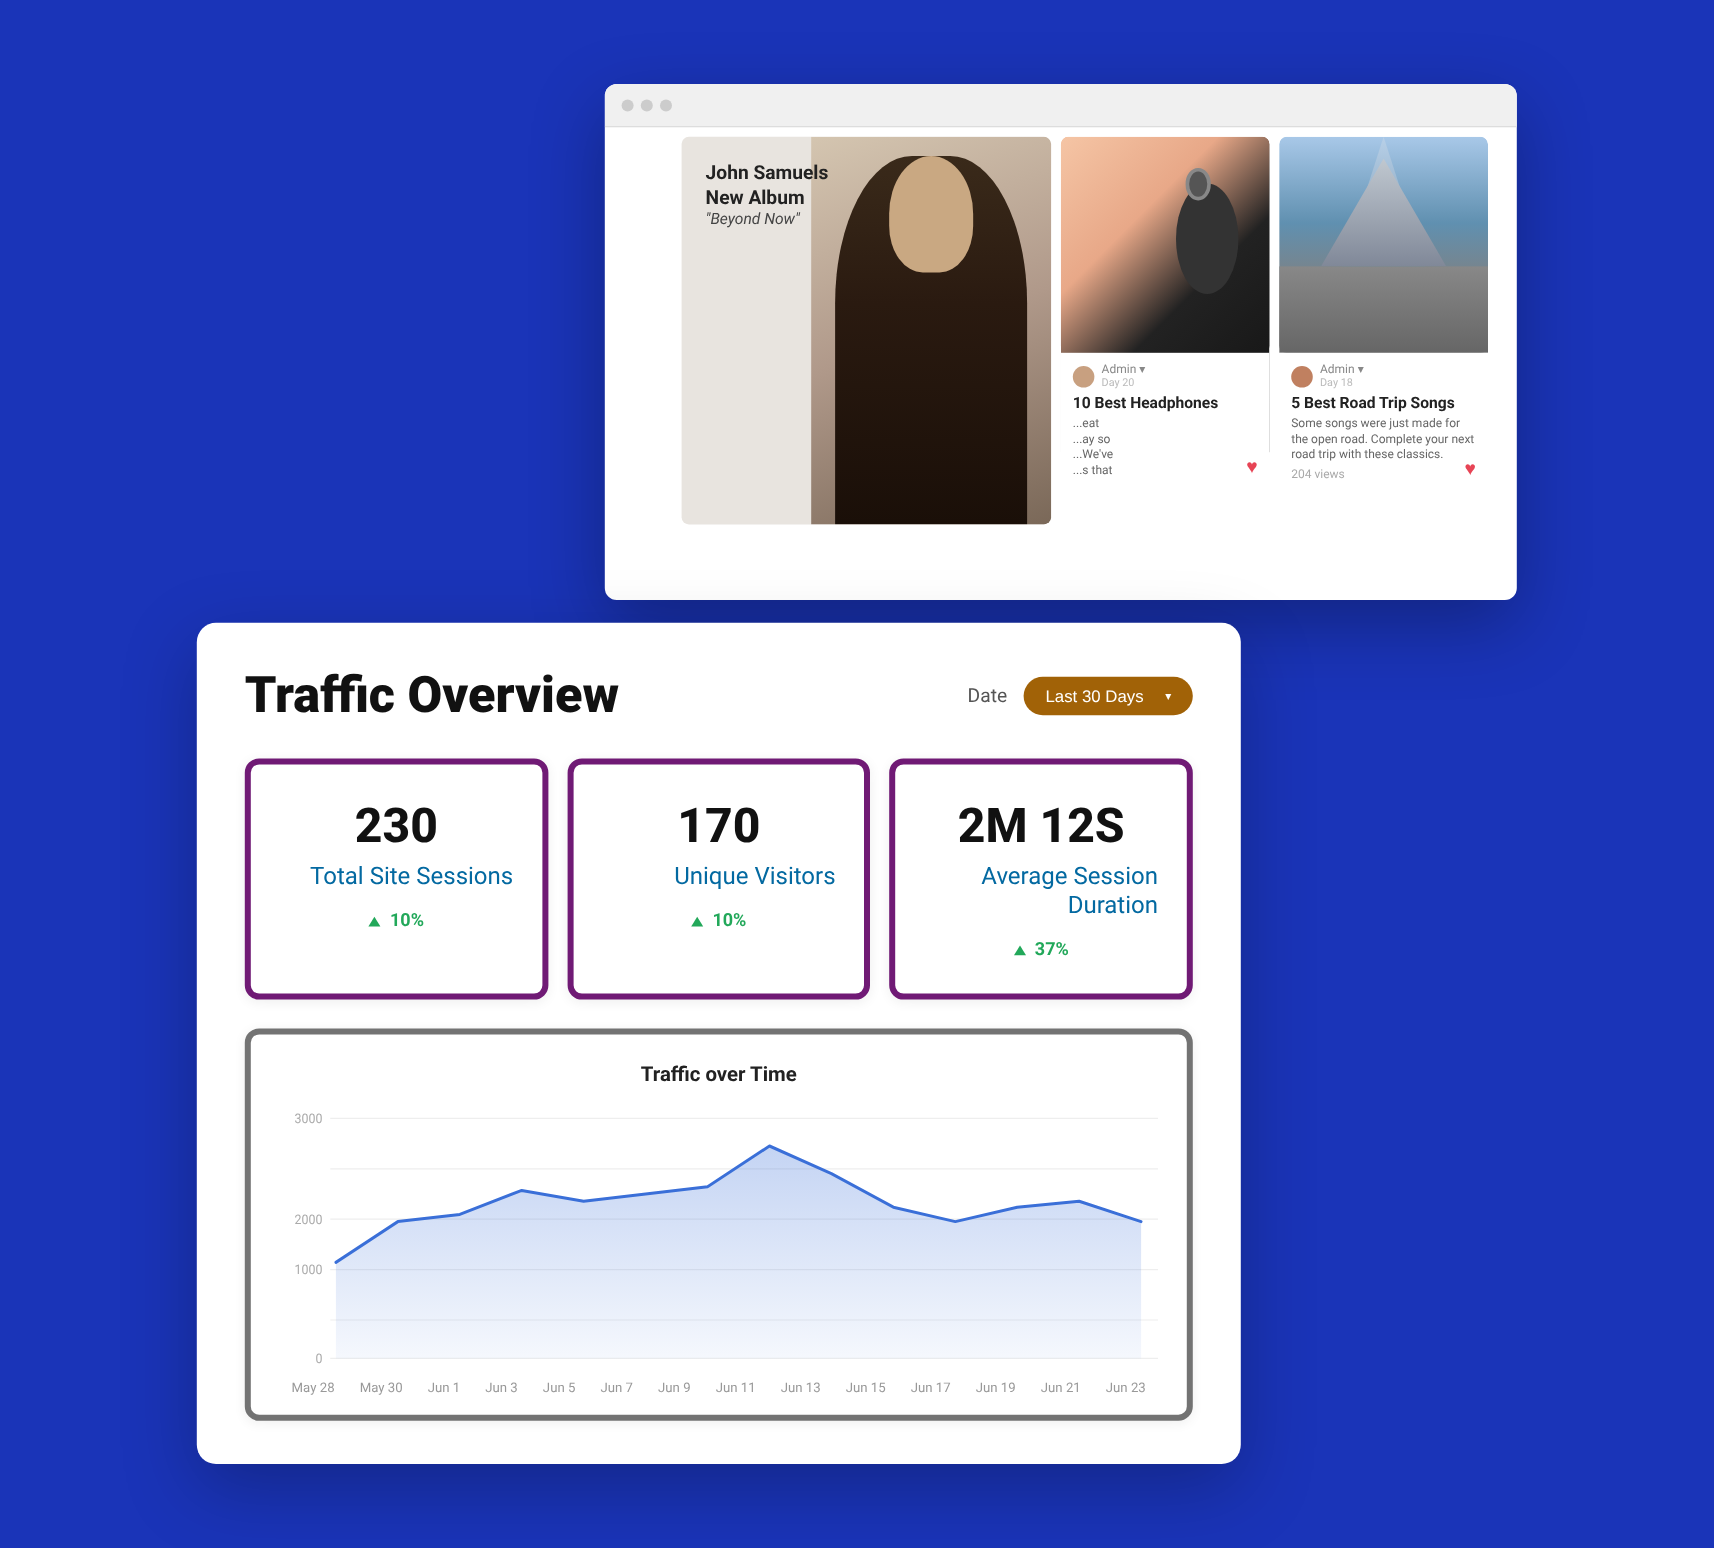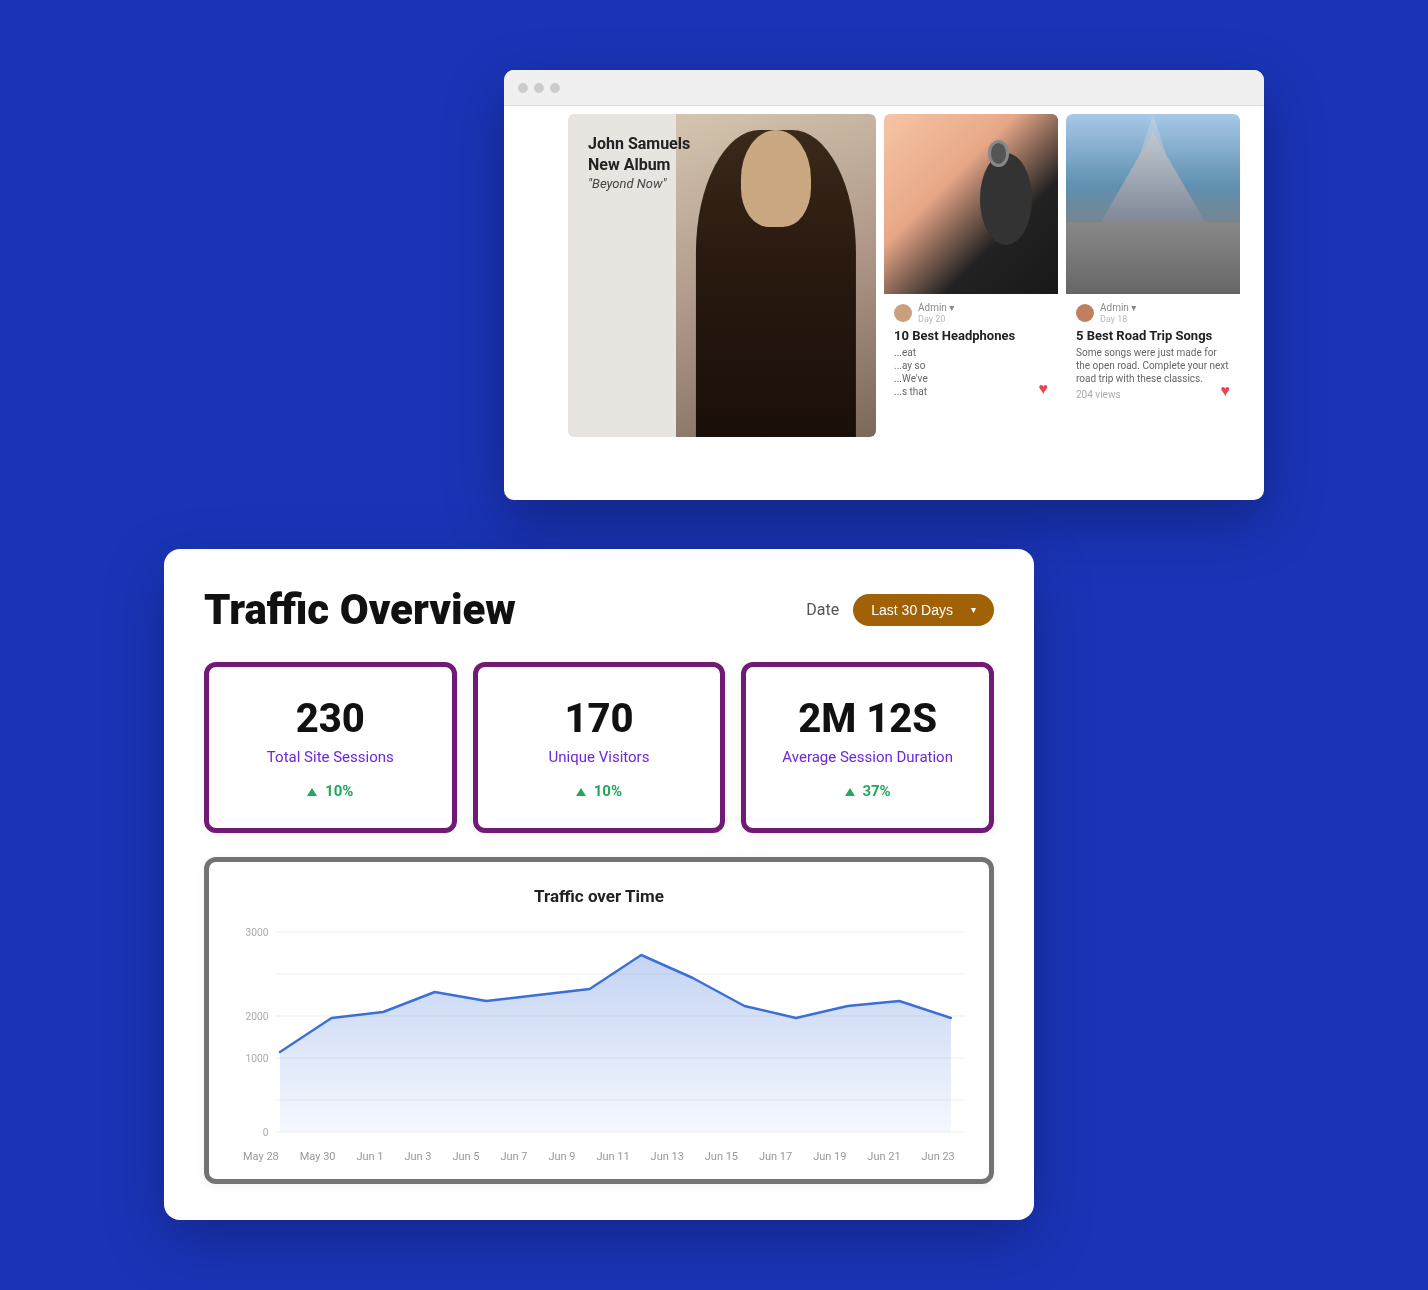--- a/index.html
+++ b/index.html
@@ -270,23 +270,24 @@
     }
 
     .stat-value {
       font-size: 40px;
       font-weight: 800;
       color: #111;
       margin-bottom: 6px;
     }
 
     .stat-label {
-      font-size: 15px;
-      color: #6d28d9;
+      font-size: 20px;
+      color: #0369a1;
       margin-bottom: 16px;
+      text-align: right;
     }
 
     .stat-change {
       font-size: 15px;
       color: #22a85a;
       font-weight: 700;
     }
 
     .stat-change .arrow-up {
       display: inline-block;

